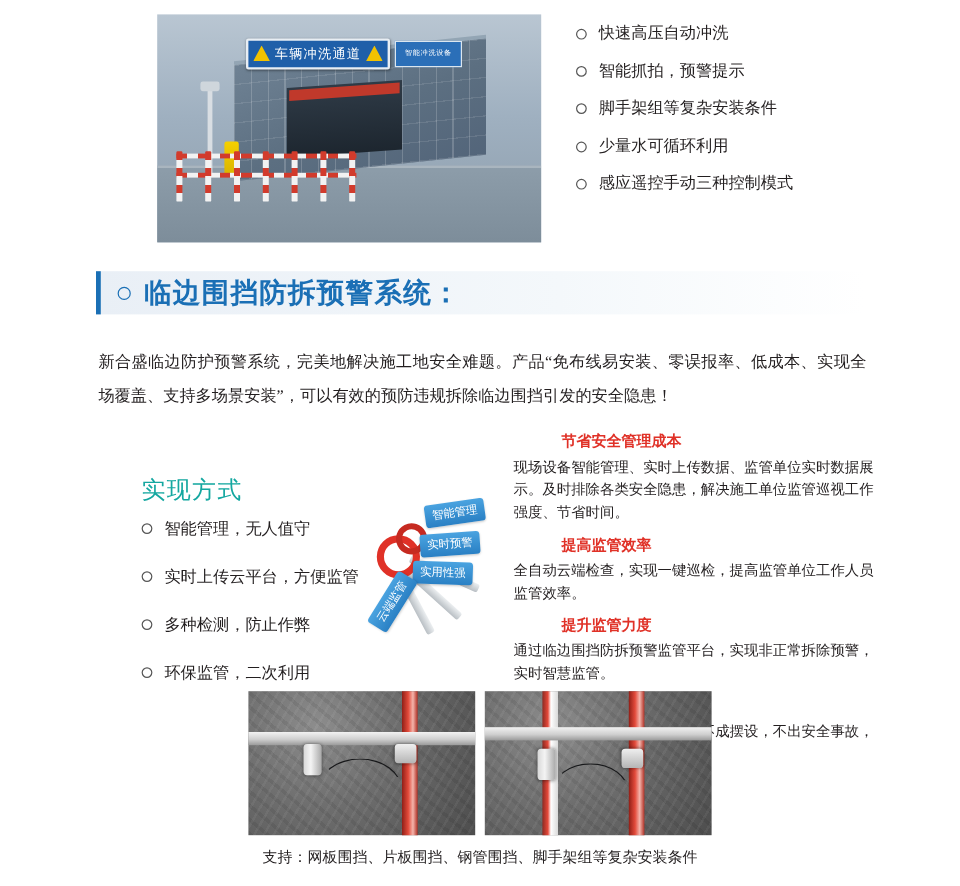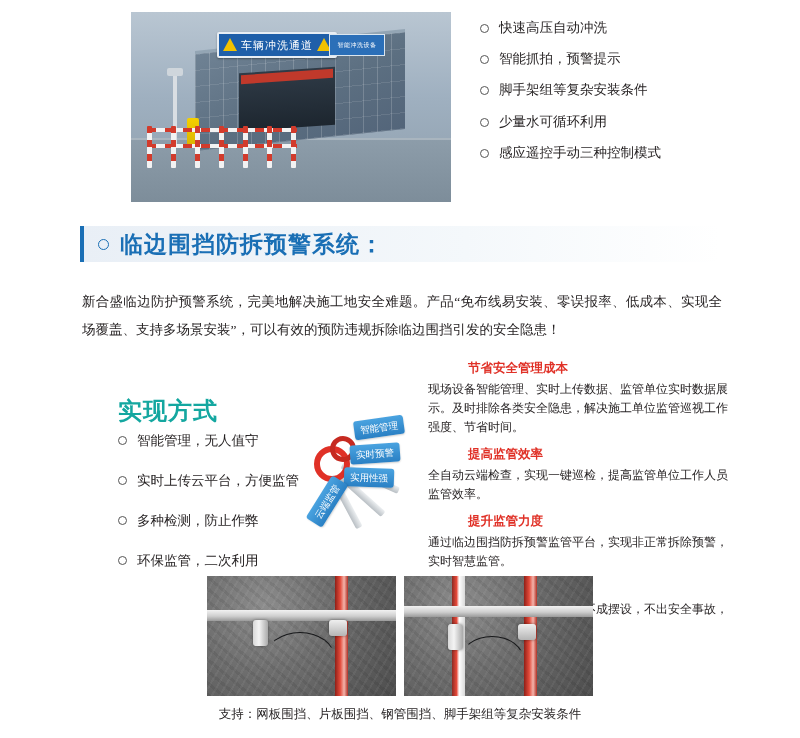--- a/index.html
+++ b/index.html
@@ -83,21 +83,20 @@
     width: 120px; height: 26px;
     background: #1f5fa9;
     border: 2px solid #e8eef4;
     border-radius: 2px;
     color: #fff;
     font-size: 11px;
     line-height: 22px;
     text-align: center;
     letter-spacing: 1px;
     box-shadow: 0 1px 2px rgba(0,0,0,0.35);
-    margin-left: 12px;
   }
   .hero-sign-warn {
     position: absolute;
     top: 4px;
     width: 14px; height: 13px;
     background: #f2c200;
     clip-path: polygon(50% 0, 100% 100%, 0 100%);
   }
   .hero-sign-warn.l { left: 4px; }
   .hero-sign-warn.r { right: 4px; }
@@ -214,22 +213,22 @@
     color: #231f20;
     text-align: justify;
     font-family: Liberation Serif, serif;
   }
 
   
   .impl-title {
     position: absolute;
     left: 118px;
     top: 395px;
-    font-size: 24px;
-    font-weight: bold;
+    font-size: 20px;
+    font-weight: normal;
     color: #14a7a0;
     letter-spacing: 1px;
   }
   .impl-list {
     position: absolute;
     left: 118px;
     top: 432px;
     width: 200px;
   }
   .impl-item {

